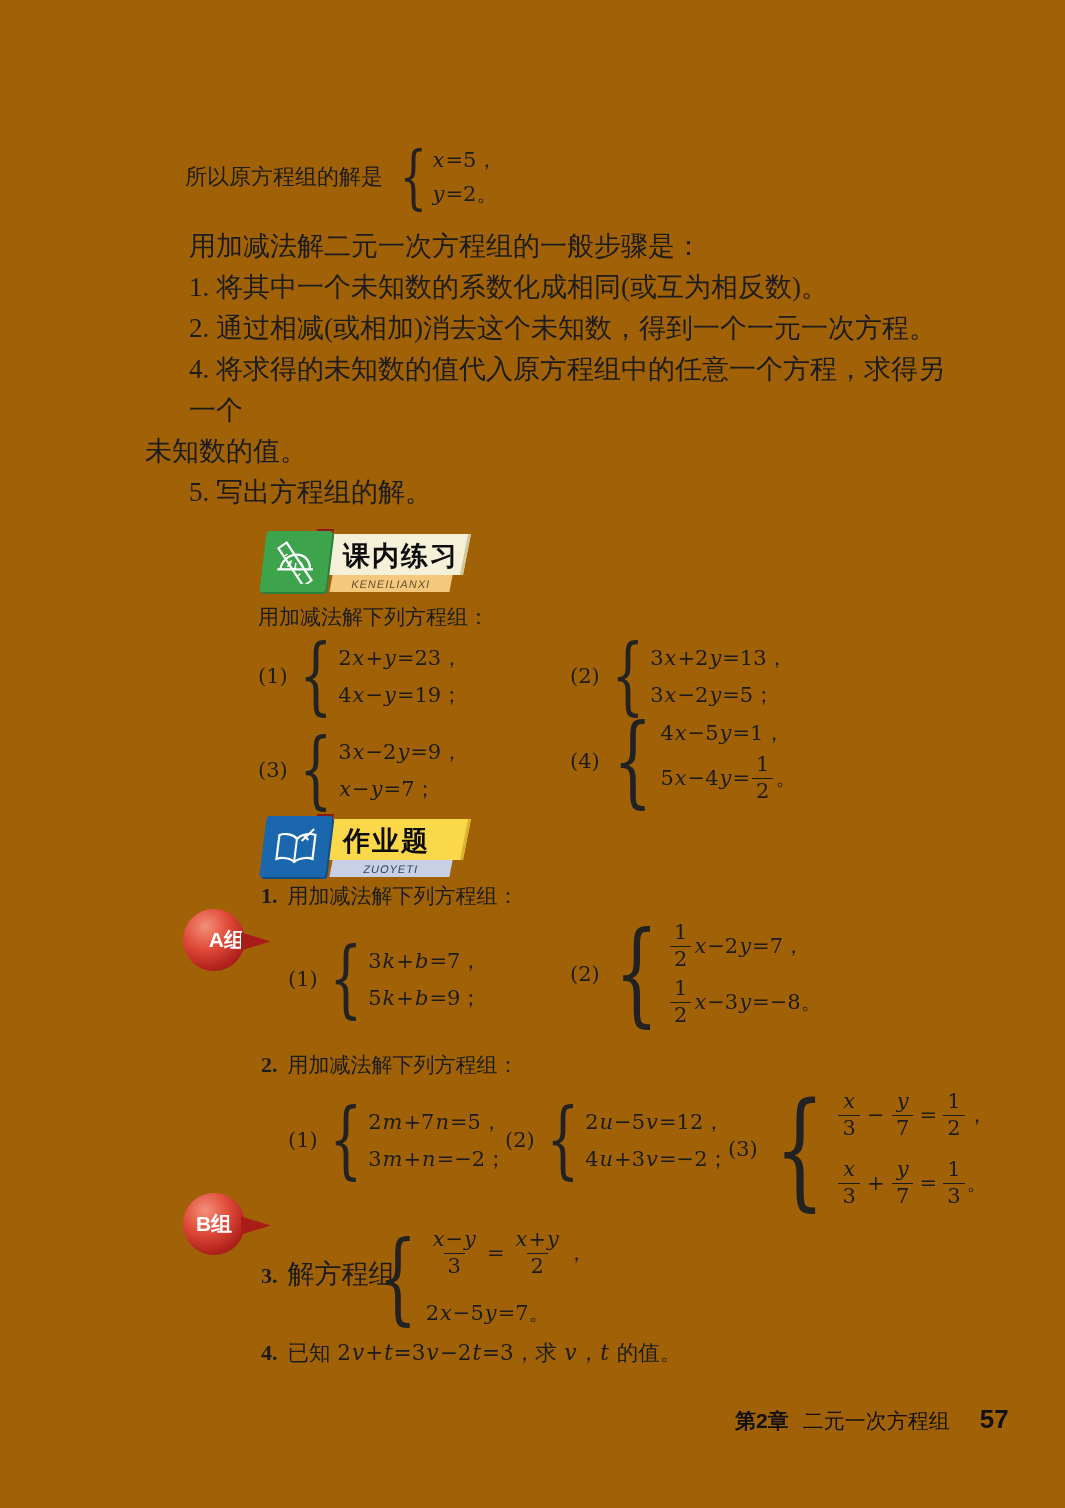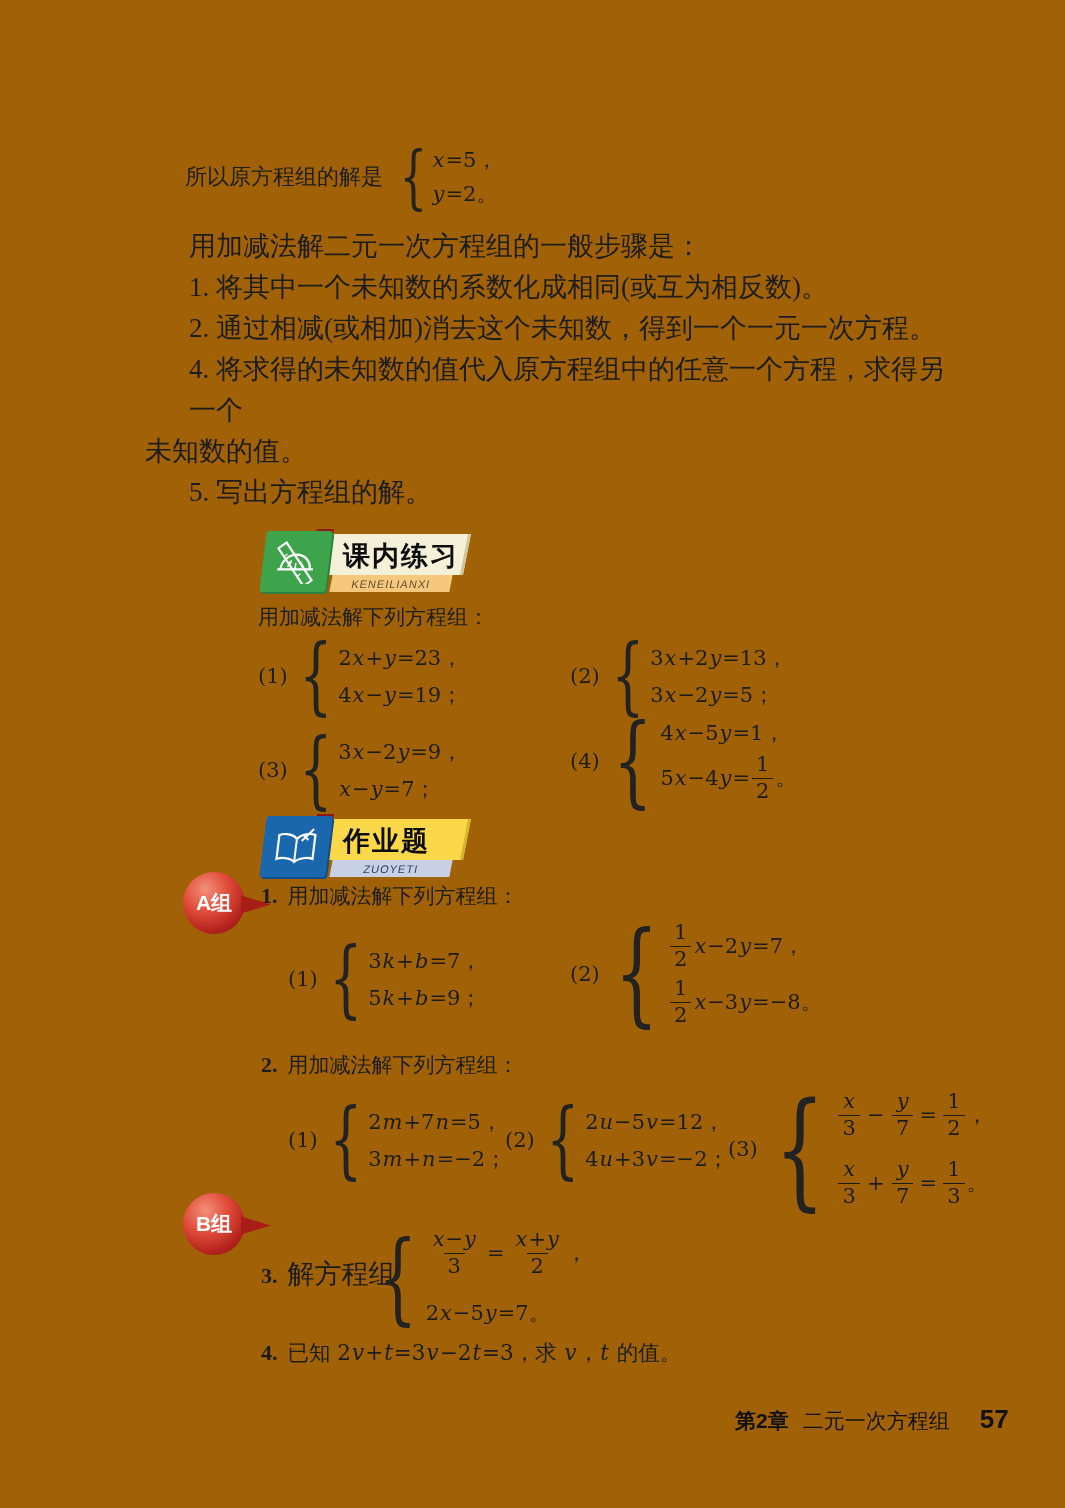--- a/index.html
+++ b/index.html
@@ -153,21 +153,21 @@
     <div class="iconbox hw-icon">
       <svg width="46" height="42" viewBox="0 0 46 42">
         <path d="M23 13 C19 8,10 7,5 9 L5 33 C10 31,19 32,23 36 C27 32,36 31,41 33 L41 9 C36 7,27 8,23 13 Z" fill="none" stroke="#fff" stroke-width="2.2"></path>
         <line x1="23" y1="13" x2="23" y2="36" stroke="#fff" stroke-width="2"></line>
         <path d="M28 15 L39 3 M30 9.5 l4.5 4.5" fill="none" stroke="#fff" stroke-width="2"></path>
       </svg>
     </div>
     <div class="btitle">作业题</div>
   </div>
 
-  <div class="sphere" style="left:183px;top:872px;">
+  <div class="sphere" style="left:183px;top:909px;justify-content:flex-end;">
     <span>A组</span>
     <span class="tail"></span>
   </div>
 
   <div class="abs qhead" style="left:261px;top:882px;">
     <span class="qnum">1.</span>
     <span class="cn" style="font-size:21px;">用加减法解下列方程组：</span>
   </div>
 
   <div class="abs sys" style="left:288px;top:940px;height:78px;">

